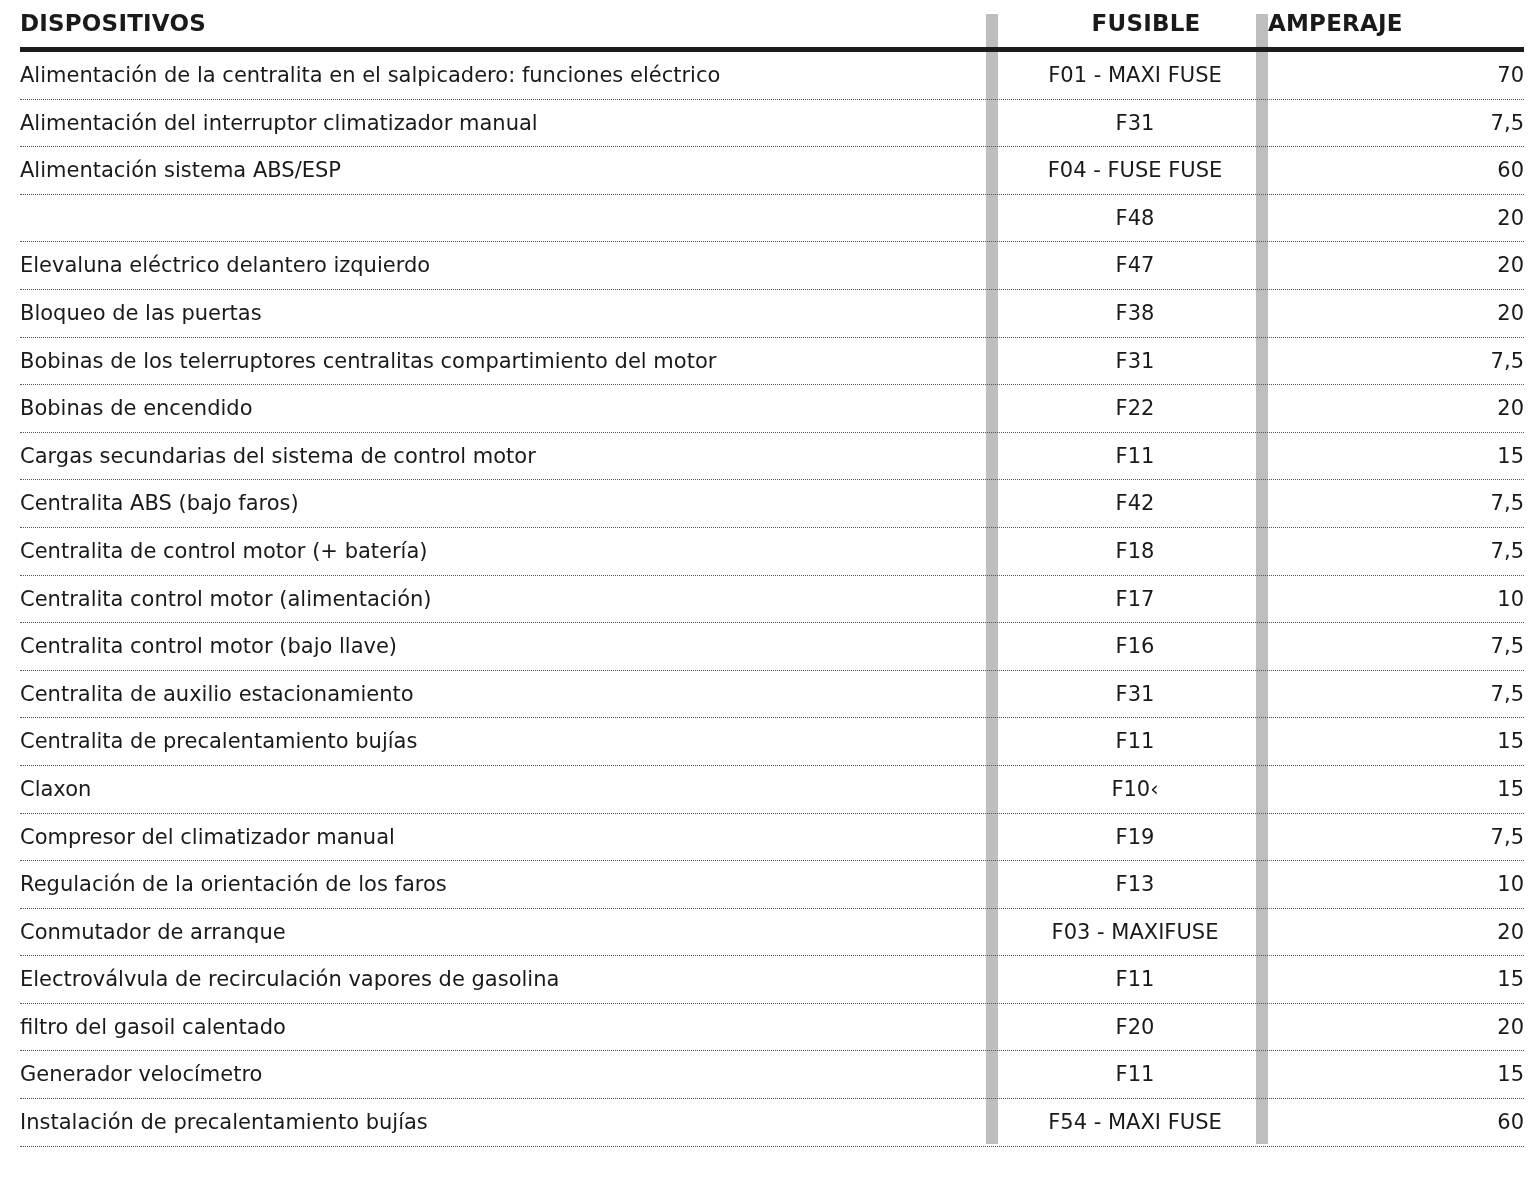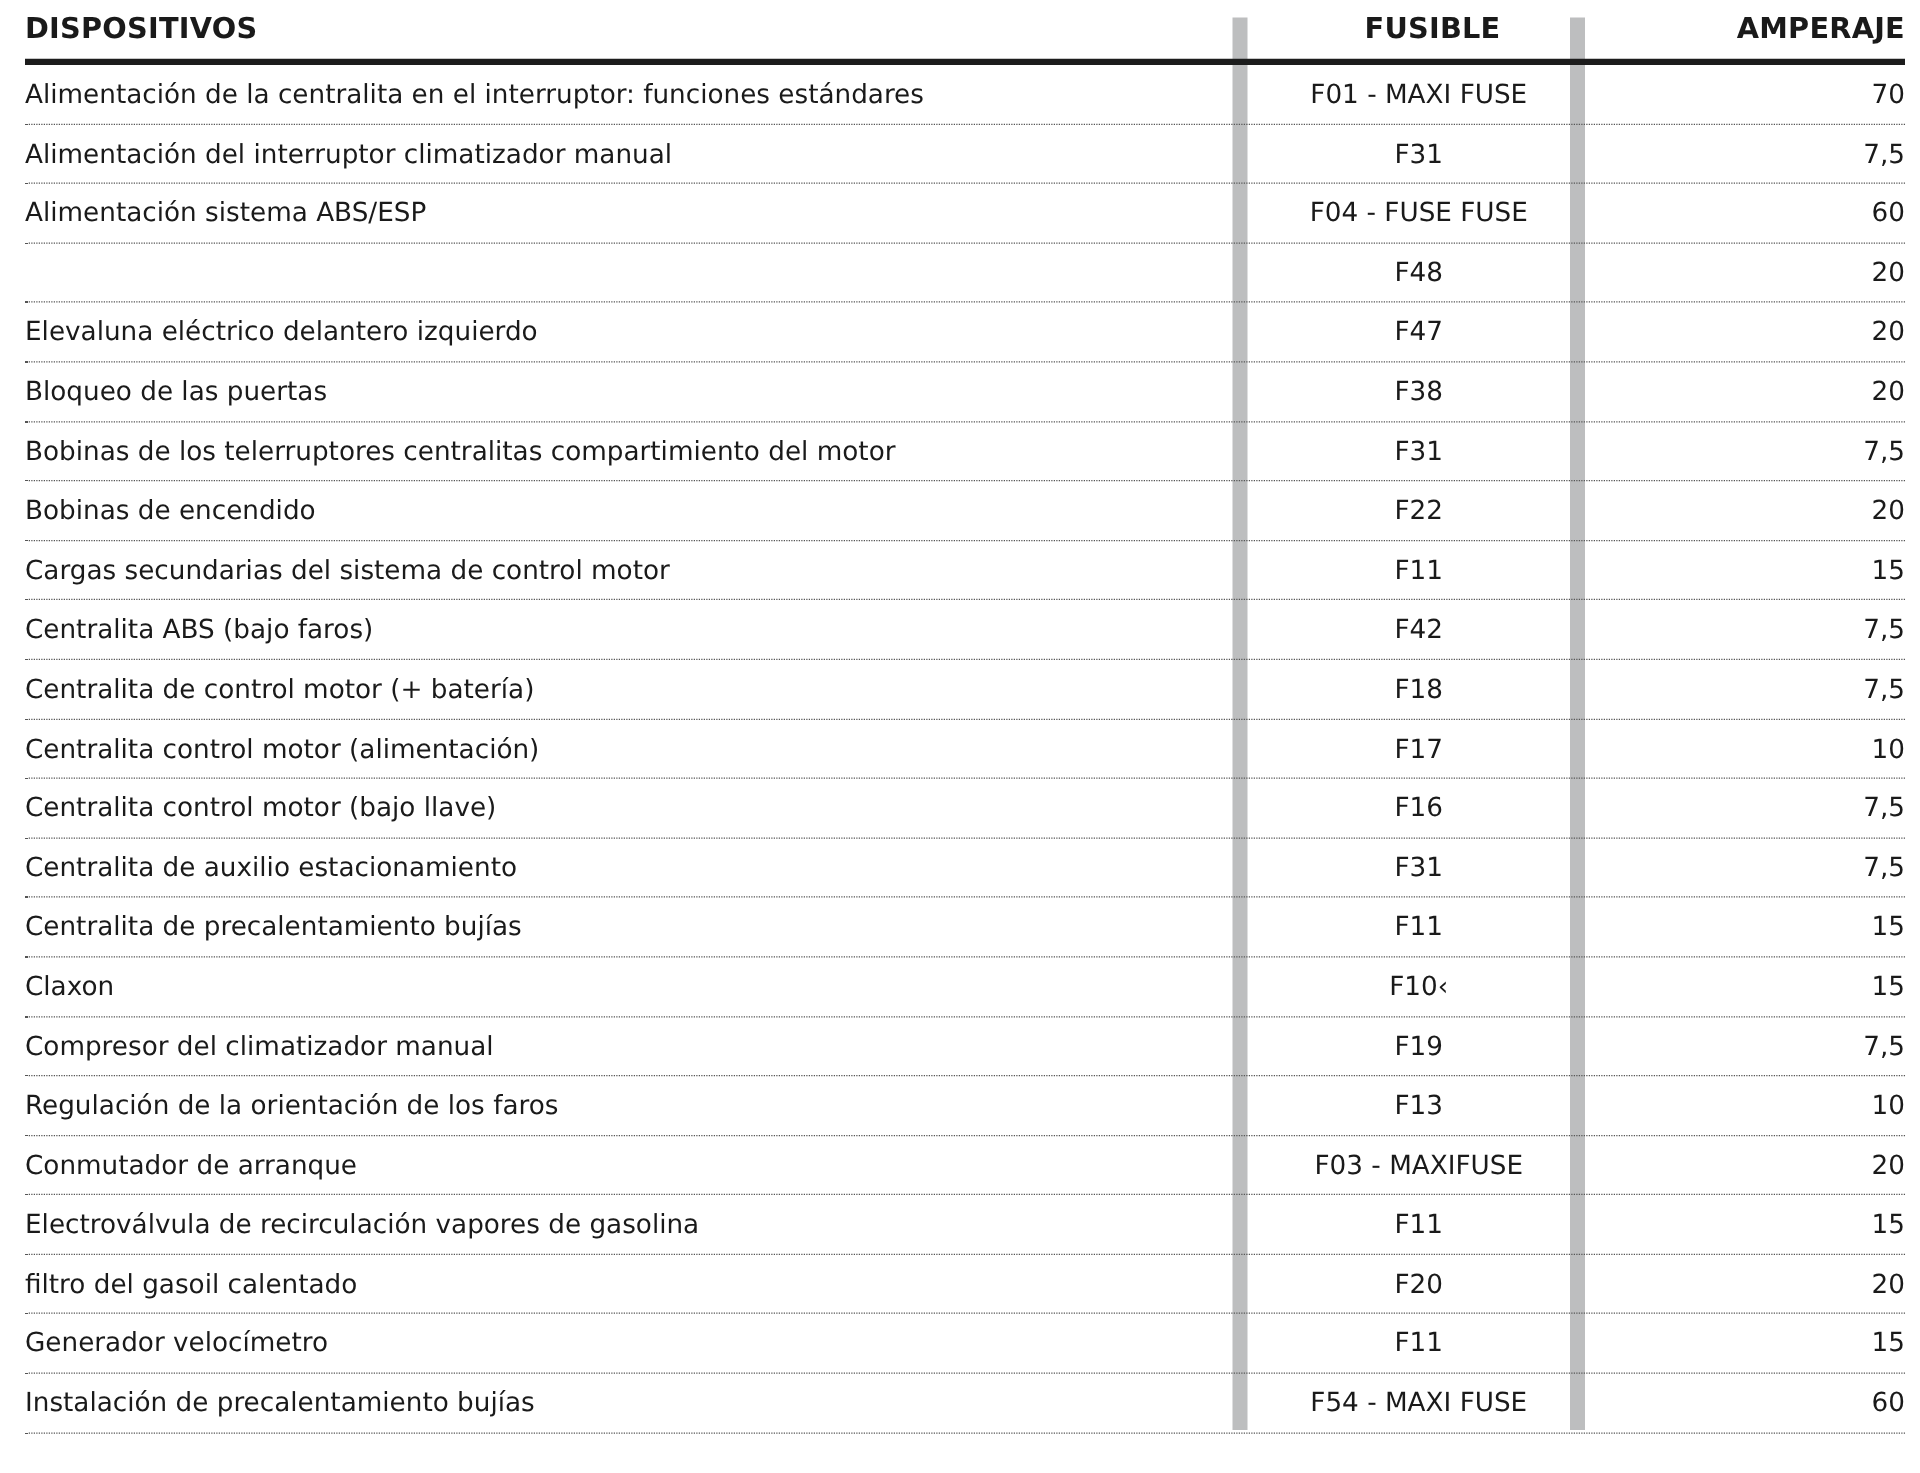--- a/index.html
+++ b/index.html
@@ -6,21 +6,21 @@
   body { width:1536px; height:1178px; position:relative; overflow:hidden;
          font-family:"DejaVu Sans", "Liberation Sans", sans-serif; color:#1a1a1a; }
   .table { position:absolute; left:20px; top:0; width:1504px; }
   .sep { position:absolute; top:14px; width:12px; background:#bdbebf; height:1130px; }
   .sep.s1 { left:966px; }
   .sep.s2 { left:1236px; }
   .head { position:relative; height:47px; border-bottom:5px solid #1c1c1c; }
   .head .c { position:absolute; top:10px; font-weight:bold; font-size:23px; letter-spacing:0.2px; }
   .head .c1 { left:0; }
   .head .c2 { left:978px; width:296px; text-align:center; }
-  .head .c3 { left:1248px; width:256px; text-align:right; }
+  .head .c3 { left:1248px; width:256px; text-align:left; }
   .row { position:relative; height:46.6px; border-bottom:1.4px dotted #555; }
   .row .c { position:absolute; top:11px; font-size:21px; white-space:nowrap; }
   .row .c1 { left:0; }
   .row .c2 { left:978px; width:274px; text-align:center; }
   .row .c3 { left:1248px; width:256px; text-align:right; }
 </style>
 </head>
 <body>
 
 <div class="table">
@@ -28,21 +28,21 @@
   <div class="sep s2"></div>
 
   <div class="head">
     <span class="c c1">DISPOSITIVOS</span>
     <span class="c c2">FUSIBLE</span>
     <span class="c c3">AMPERAJE</span>
   </div>
 
   <div id="rows">
       <div class="row">
-        <span class="c c1">Alimentación de la centralita en el interruptor: funciones estándares</span>
+        <span class="c c1">Alimentación de la centralita en el salpicadero: funciones eléctrico</span>
         <span class="c c2">F01 - MAXI FUSE</span>
         <span class="c c3">70</span>
       </div>
       <div class="row">
         <span class="c c1">Alimentación del interruptor climatizador manual</span>
         <span class="c c2">F31</span>
         <span class="c c3">7,5</span>
       </div>
       <div class="row">
         <span class="c c1">Alimentación sistema ABS/ESP</span>

